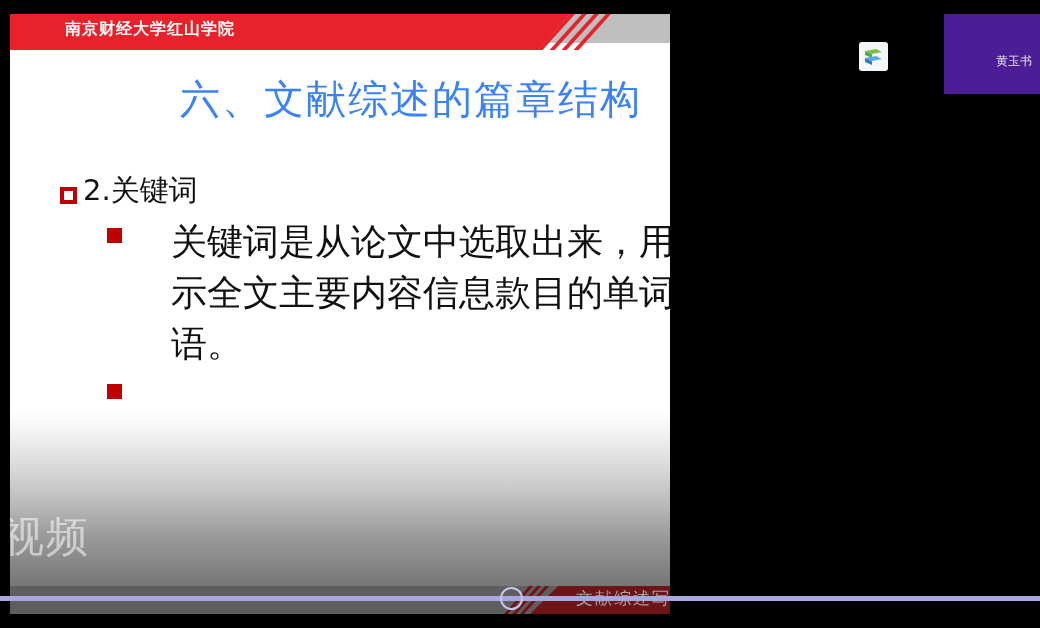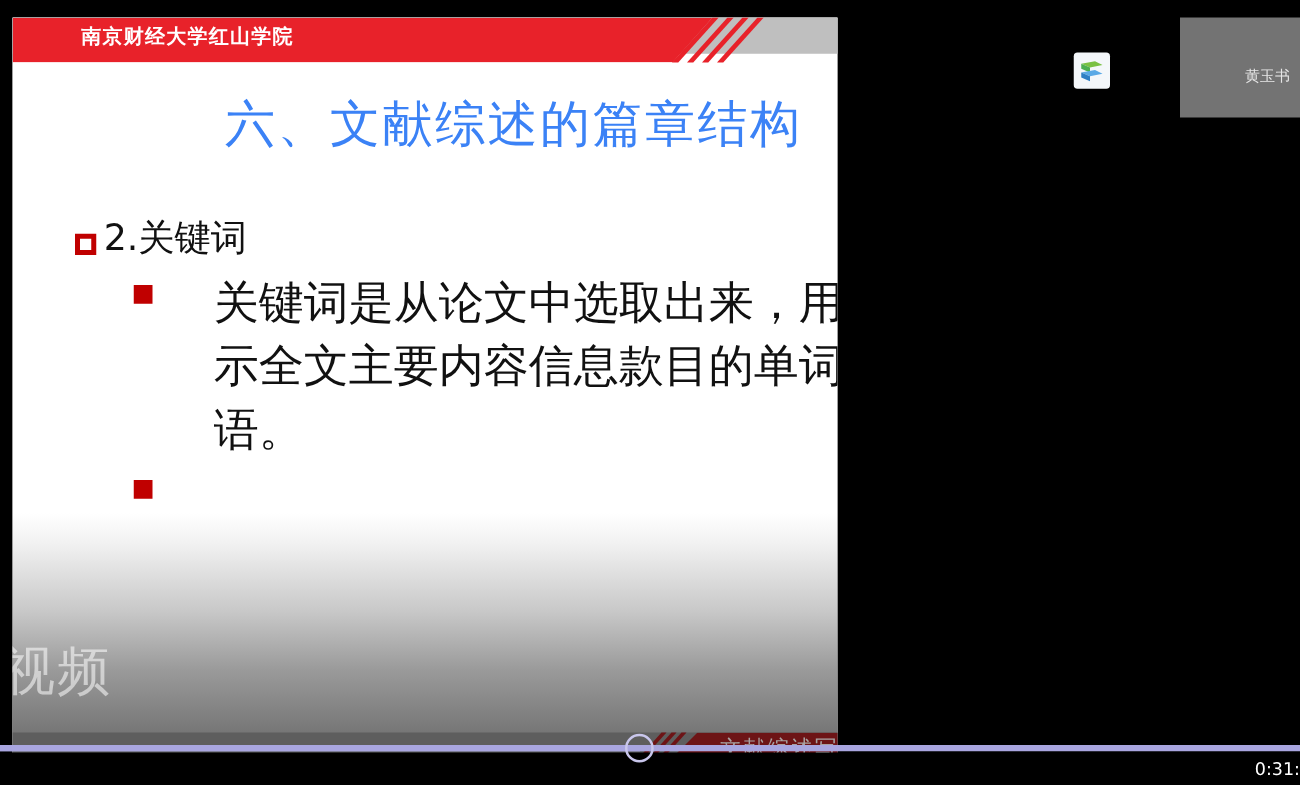--- a/index.html
+++ b/index.html
@@ -239,21 +239,21 @@
     overflow: hidden;
   }
 
   
   #participant-tile {
     position: absolute;
     left: 944px;
     top: 14px;
     width: 96px;
     height: 80px;
-    background: #737373;
+    background: #4c1d95;
   }
   #participant-name {
     position: absolute;
     right: 8px;
     bottom: 24px;
     color: #e6e6e6;
     font-size: 12px;
     font-family: "DejaVu Sans", "Liberation Sans", sans-serif;
     white-space: nowrap;
   }
@@ -360,22 +360,19 @@
       <path d="M6 9 L13 12 L13 16 L6 13 Z" fill="#4caf50"></path>
       <path d="M6 16 L17 14 L23 17 L13 19 Z" fill="#5aa9e6"></path>
       <path d="M6 16 L13 19 L13 23 L6 20 Z" fill="#2f7fc4"></path>
     </svg>
   </div>
 
   <div id="participant-tile">
     <div id="participant-name">黄玉书</div>
   </div>
 
-  <div id="controls-bar">
-    <div id="time-display">0:31:</div>
-  </div>
 
   <div id="progress-track">
     <div id="progress-played"></div>
   </div>
   <div id="progress-handle"></div>
 
 </div>
 
 </body></html>

